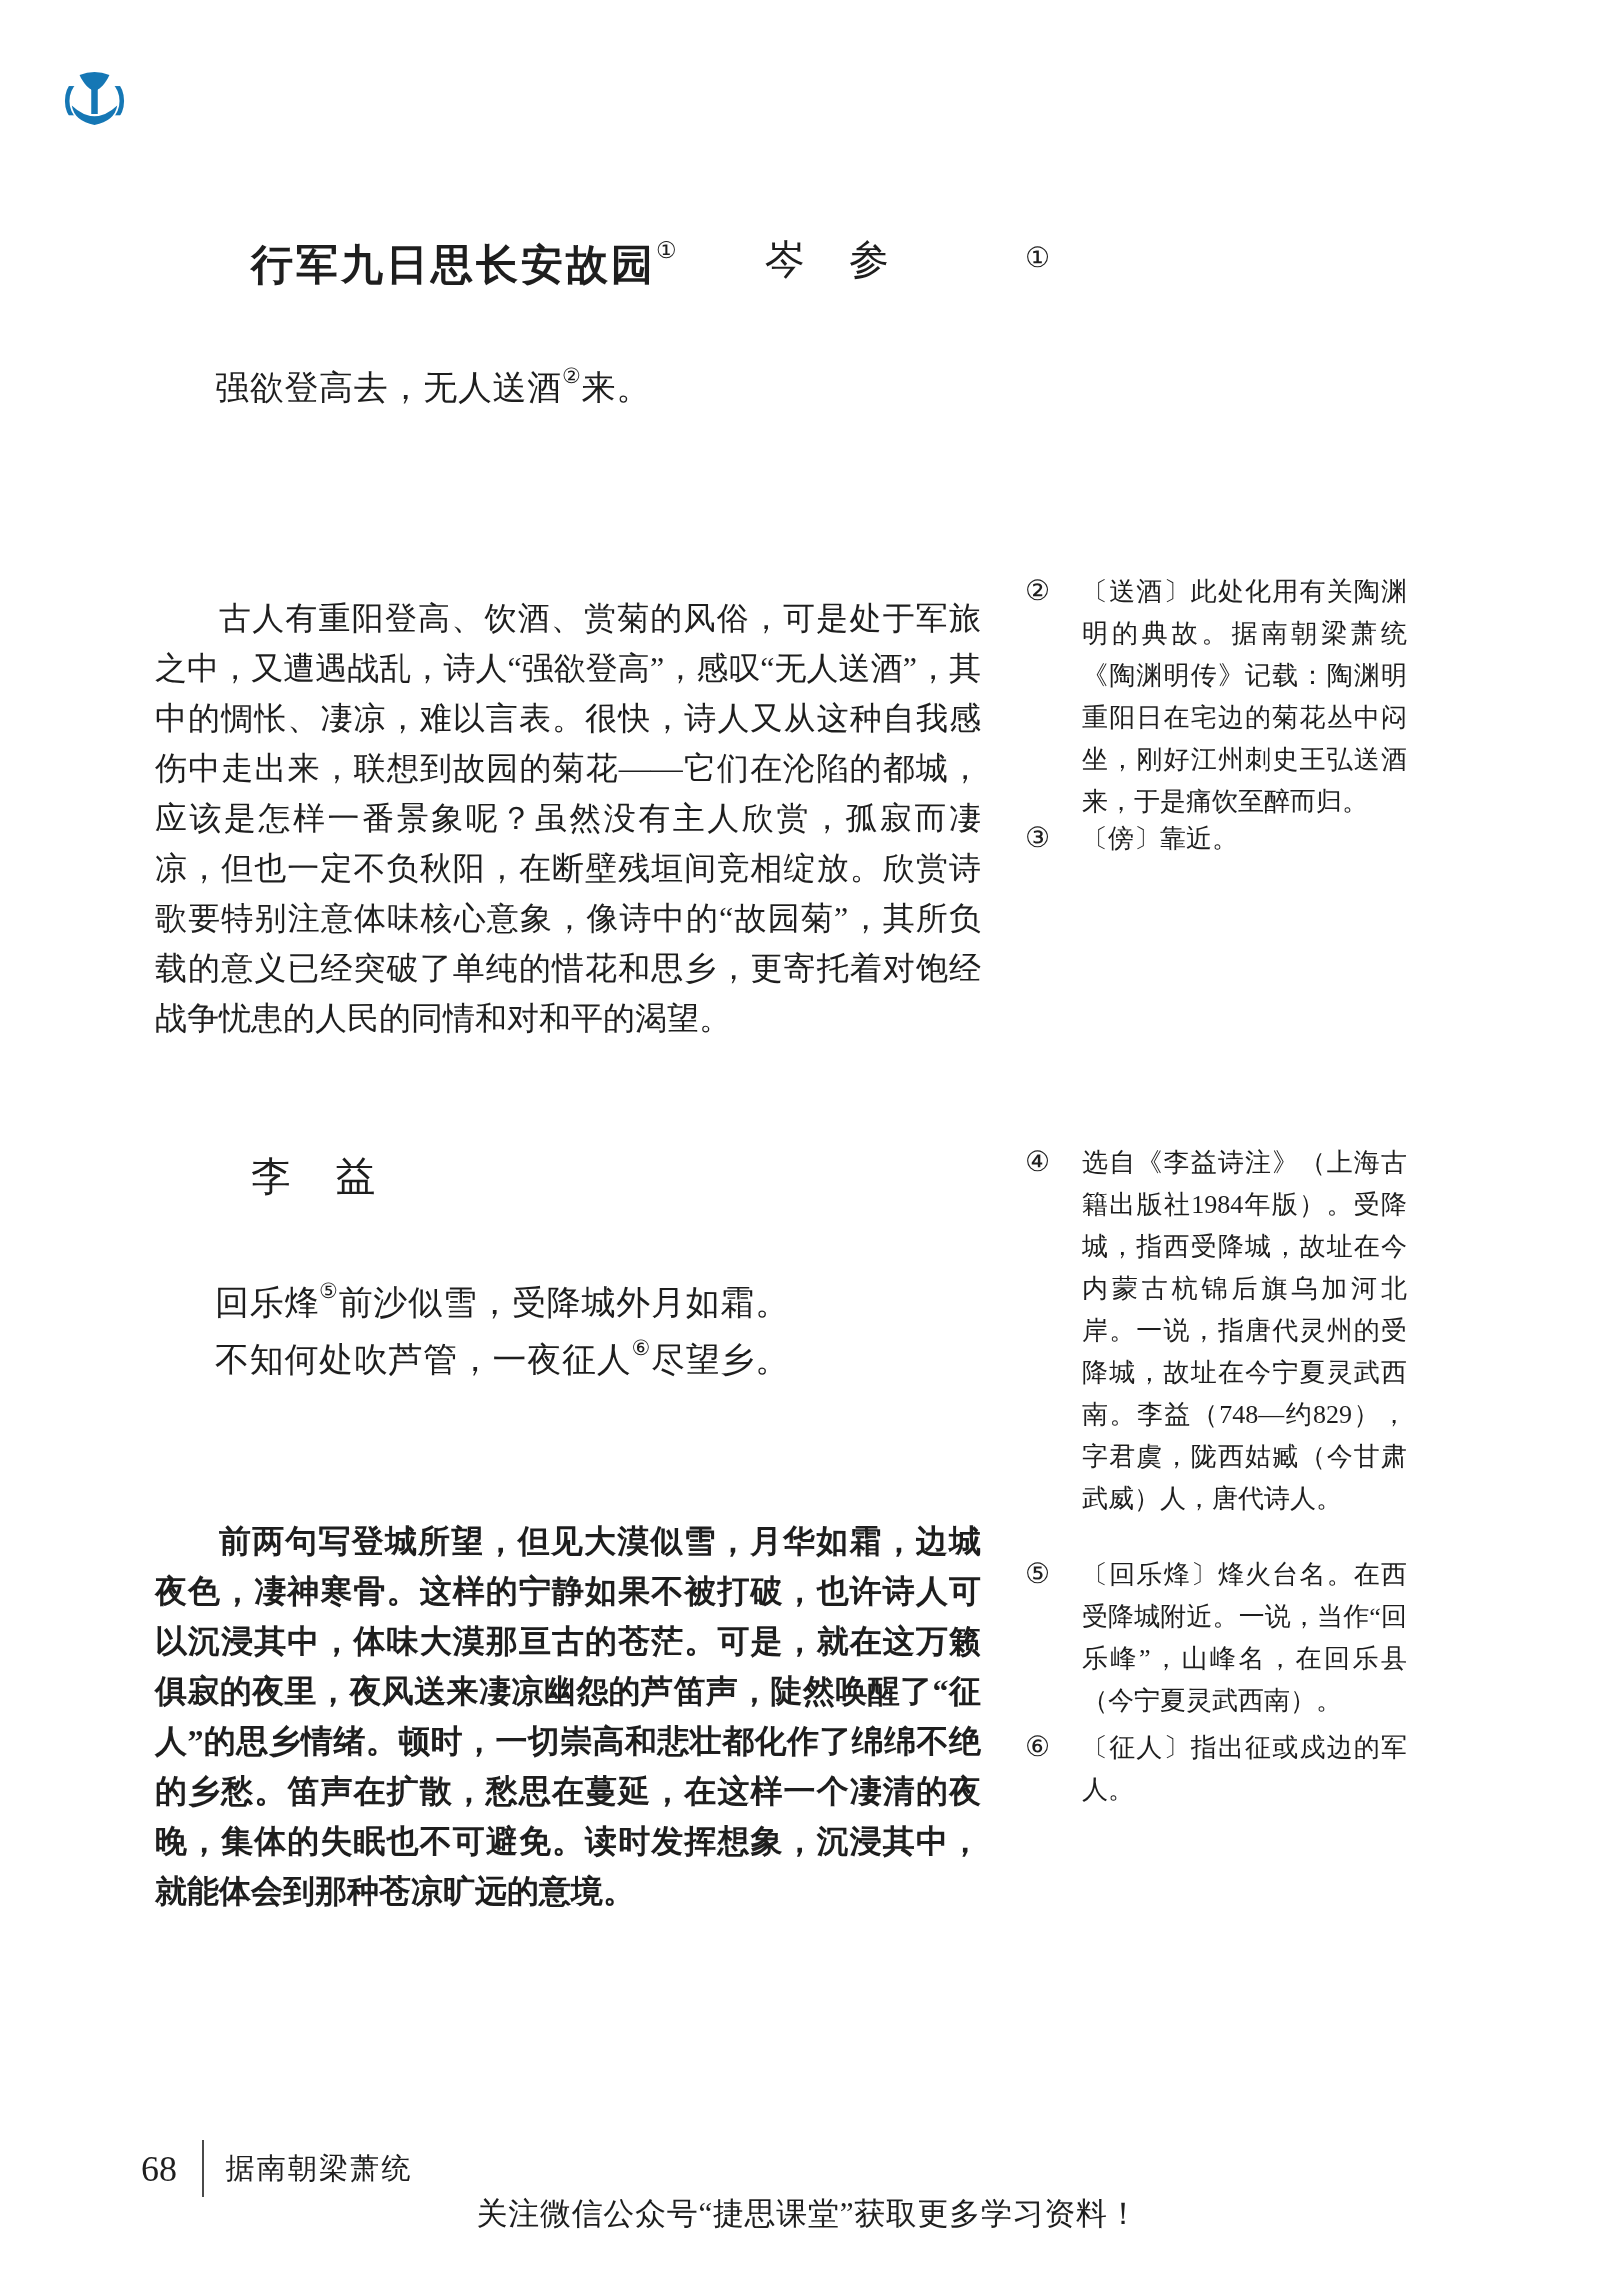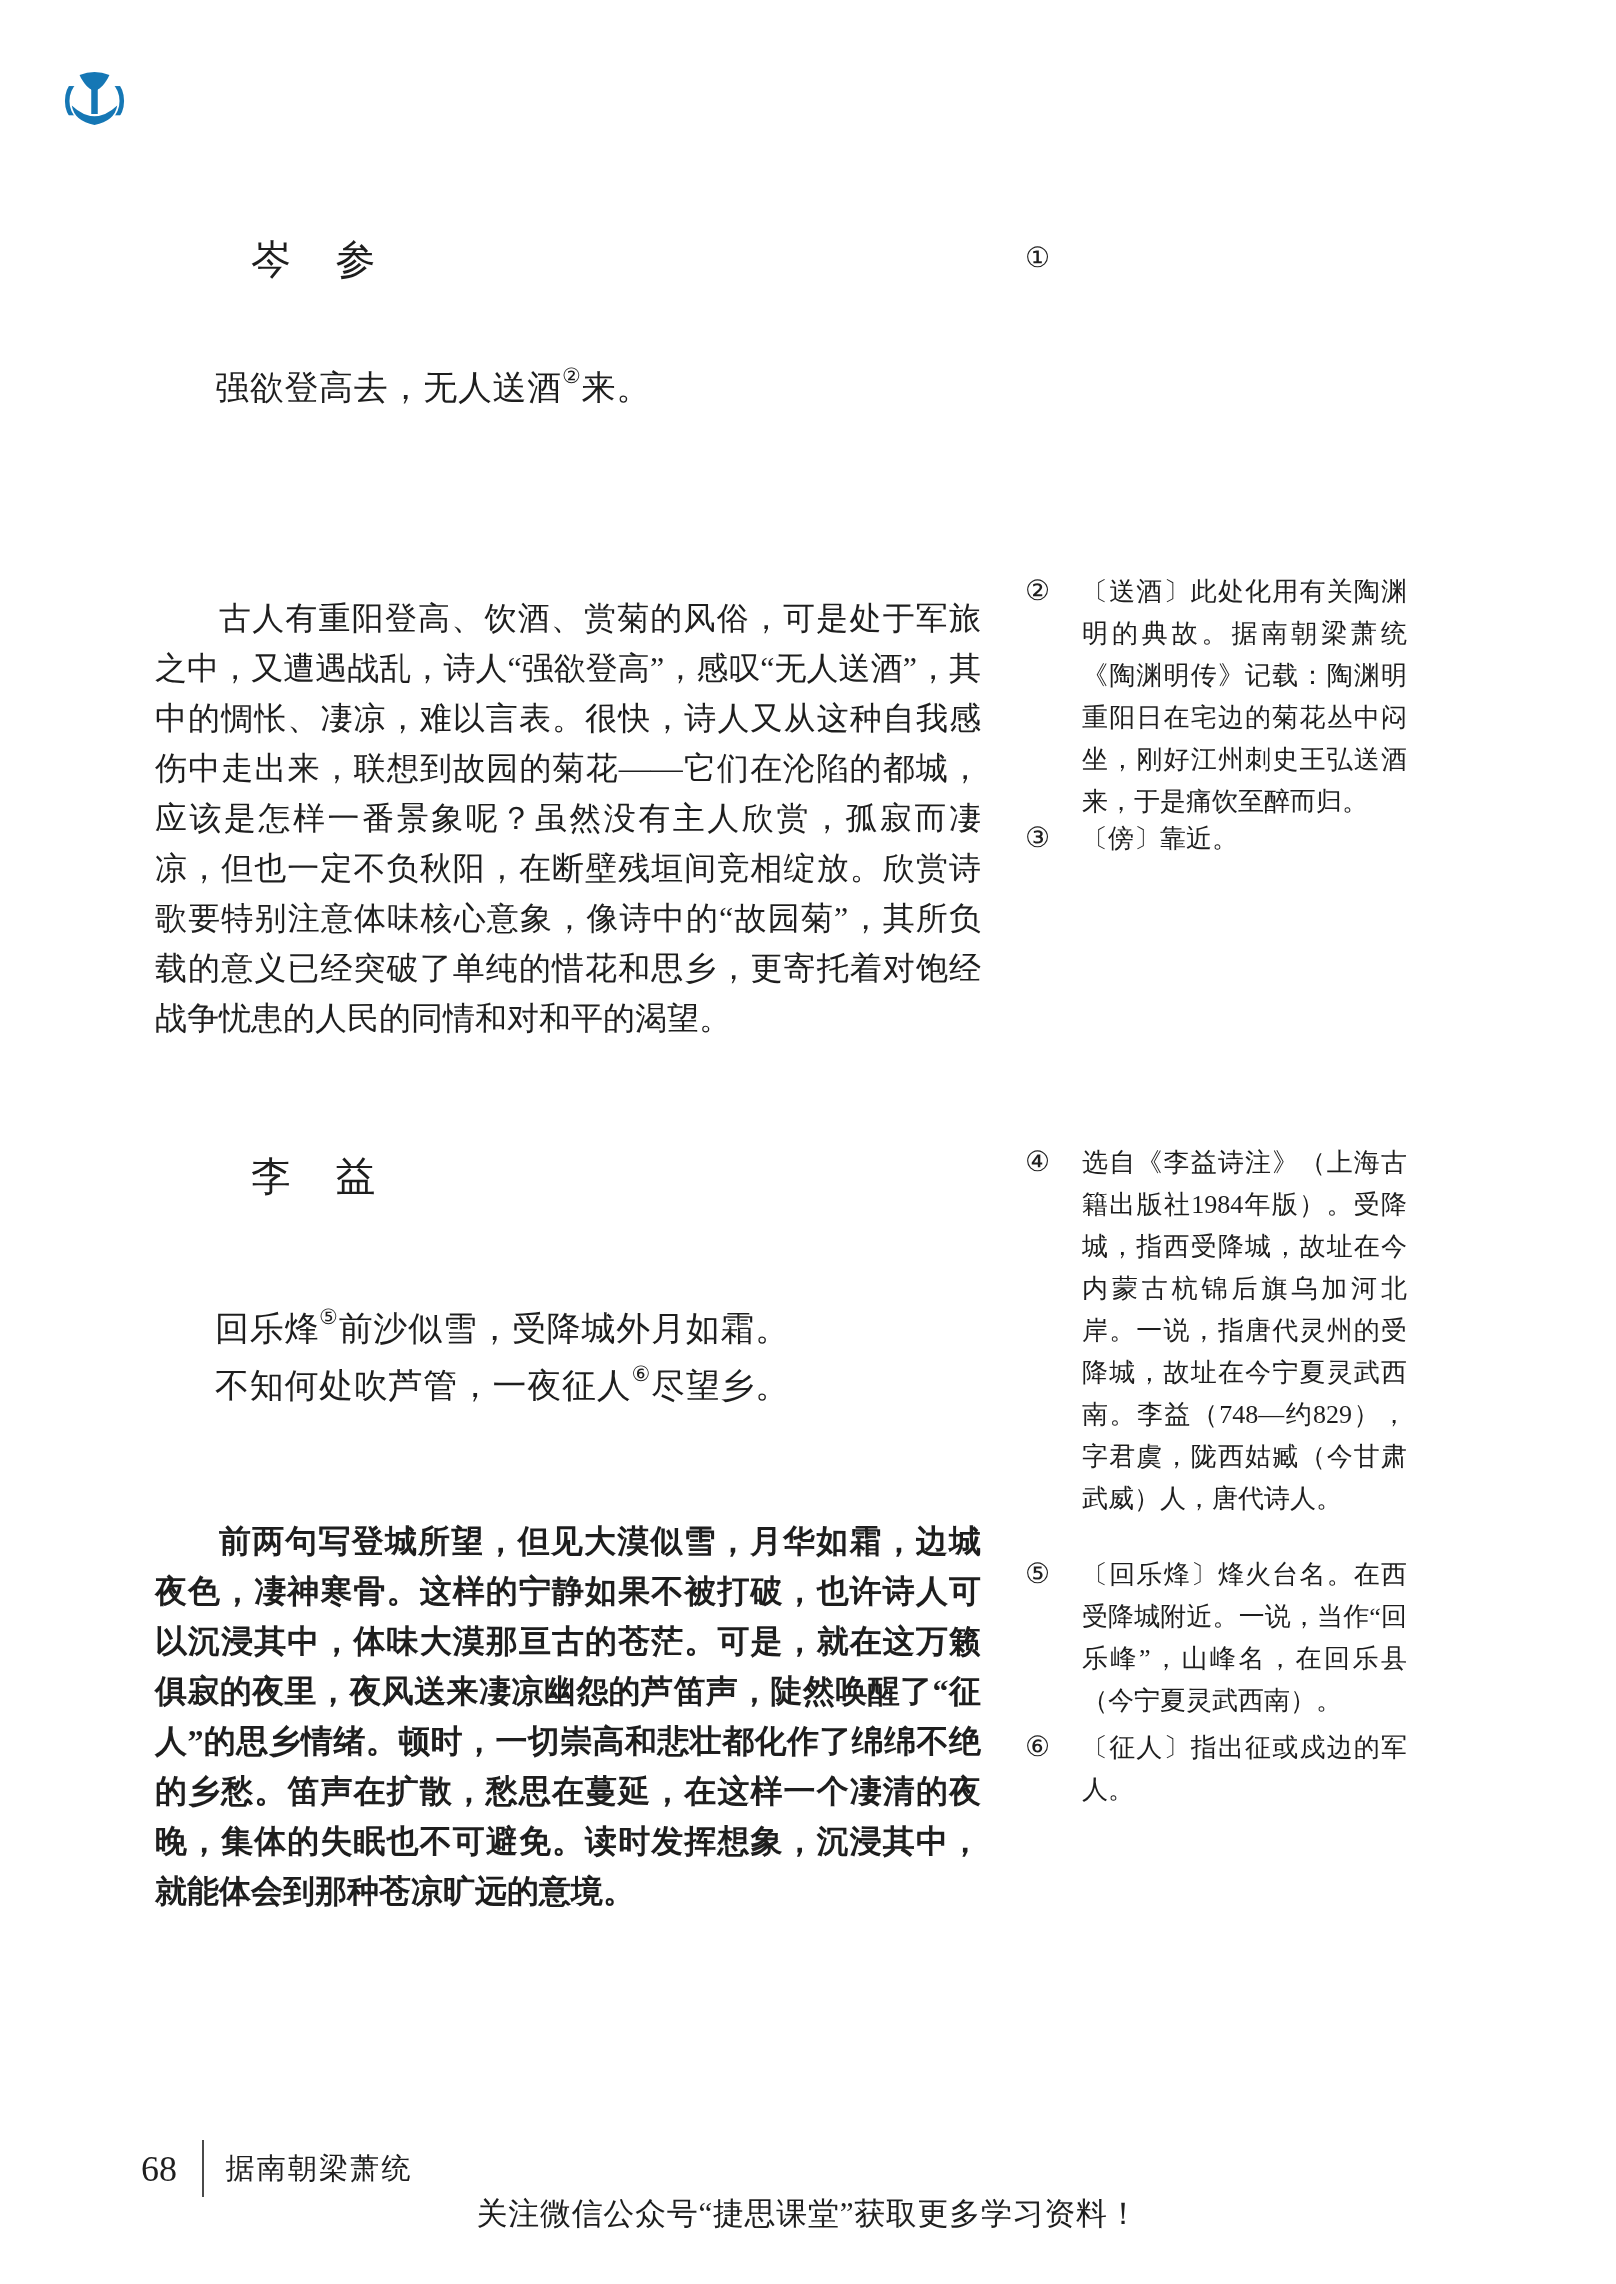--- a/index.html
+++ b/index.html
@@ -23,21 +23,21 @@
   }
   #title-row-1 { top: 232px; }
   #title-row-2 { top: 1149px; }
   .poem-title { font-size: 42px; font-weight: bold; letter-spacing: 3px; line-height: 1.1; }
   .poem-title sup { font-size: 23px; font-weight: normal; vertical-align: 21px; letter-spacing: 0; }
   .poem-author { font-size: 40px; letter-spacing: 2.2px; padding-bottom: 1.5px; }
 
   
   .poem { position: absolute; left: 215px; font-size: 34px; letter-spacing: 0.7px; }
   #poem-1 { top: 348px; }
-  #poem-2 { top: 1289px; }
+  #poem-2 { top: 1263px; }
   .poem-line { height: 57px; line-height: 57px; white-space: nowrap; }
   .poem-line sup { font-size: 21px; vertical-align: 16.4px; }
 
   
   .commentary {
     position: absolute; left: 141px; width: 826px;
     margin: 14px;
     font-size: 32px; line-height: 50px;
     text-align: justify; text-justify: inter-character;
     text-indent: 64px;
@@ -80,20 +80,21 @@
     <circle cx="50" cy="50" r="42" fill="none" stroke="#1577b5" stroke-width="7"></circle>
     <rect x="0" y="0" width="100" height="27" fill="#ffffff"></rect>
     <rect x="0" y="72" width="100" height="28" fill="#ffffff"></rect>
     <path d="M27 10 Q50 1 73 10 C66 25 58 31 54 33 L46 33 C42 31 34 25 27 10 Z" fill="#1577b5"></path>
     <rect x="45" y="28" width="10" height="42" fill="#1577b5"></rect>
     <path d="M15 57 Q50 90 85 57 Q81 81 50 87 Q19 81 15 57 Z" fill="#1577b5"></path>
   </svg>
 </div>
 
 <div class="title-row" id="title-row-1">
+  <div class="poem-title"><span>行军九日思长安故园</span><sup>①</sup></div>
   <div class="poem-author">岑　参</div>
 </div>
 
 <div class="poem" id="poem-1">
   <div class="poem-line"><span>强欲登高去，无人送酒</span><sup>②</sup><span>来。</span></div>
 </div>
 
 <p class="commentary" id="commentary-1">古人有重阳登高、饮酒、赏菊的风俗，可是处于军旅之中，又遭遇战乱，诗人“强欲登高”，感叹“无人送酒”，其中的惆怅、凄凉，难以言表。很快，诗人又从这种自我感伤中走出来，联想到故园的菊花——它们在沦陷的都城，应该是怎样一番景象呢？虽然没有主人欣赏，孤寂而凄凉，但也一定不负秋阳，在断壁残垣间竞相绽放。欣赏诗歌要特别注意体味核心意象，像诗中的“故园菊”，其所负载的意义已经突破了单纯的惜花和思乡，更寄托着对饱经战争忧患的人民的同情和对和平的渴望。</p>
 
 <div class="title-row" id="title-row-2">

